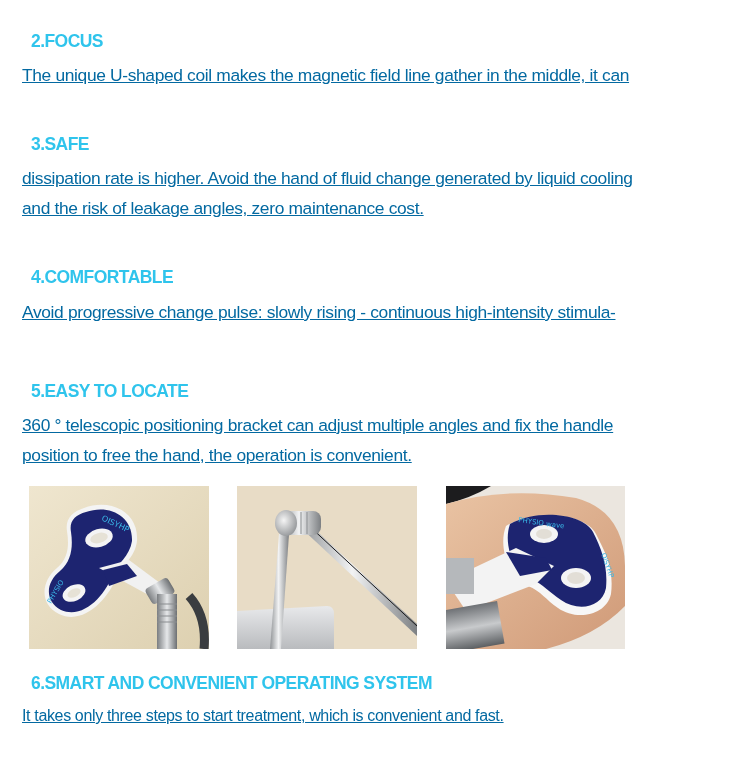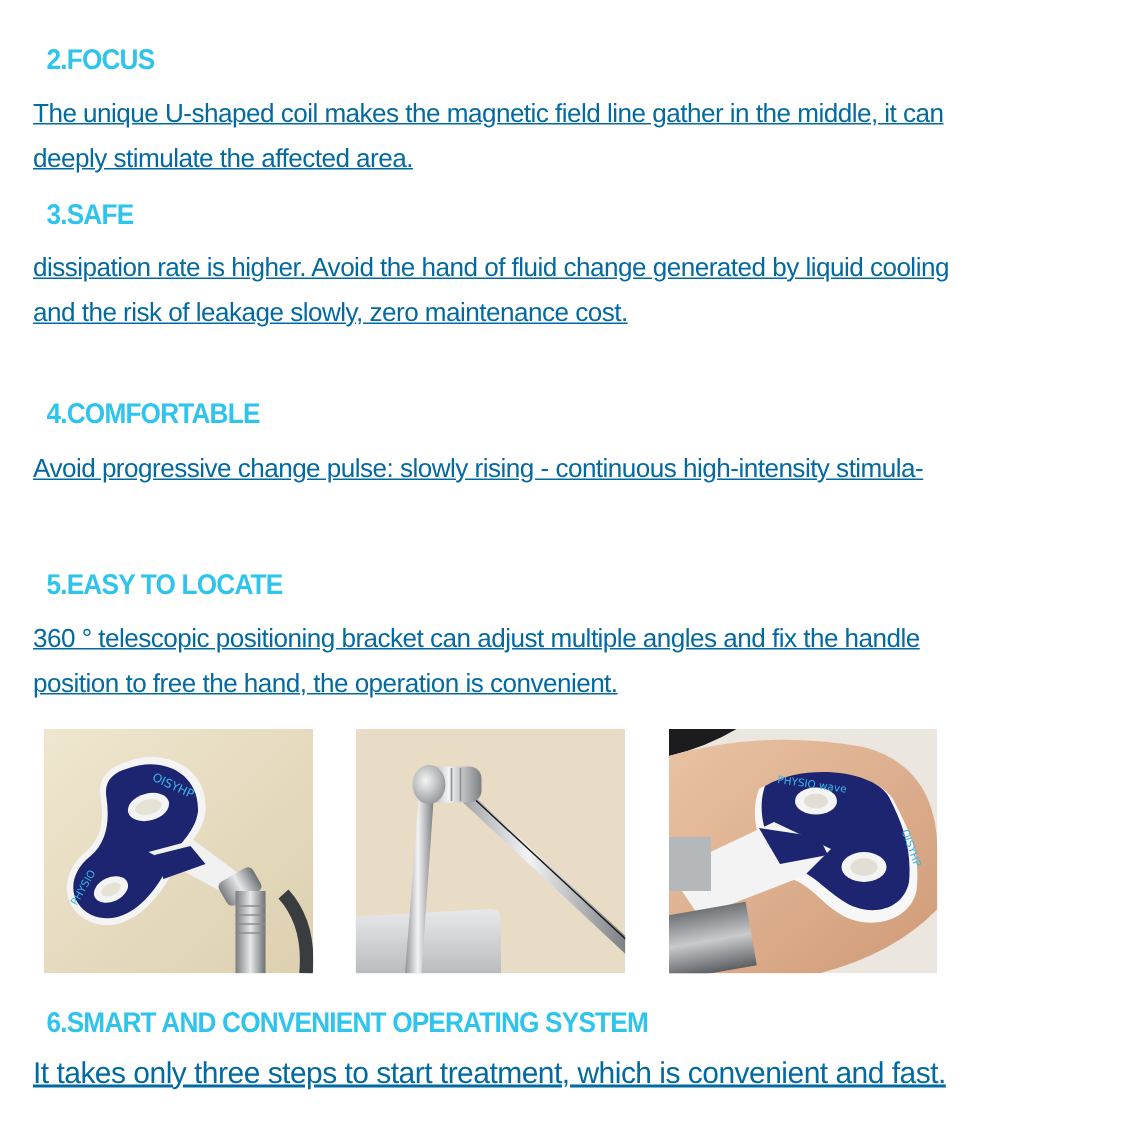--- a/index.html
+++ b/index.html
@@ -21,27 +21,26 @@
   .para span { display: block; white-space: nowrap; }
   .photo { position: absolute; top: 486px; height: 163px; overflow: hidden; }
   .photo svg { display: block; width: 100%; height: 100%; }
 </style>
 </head>
 <body>
 
 <div class="heading" style="top:30px;">2.FOCUS</div>
 <div class="para" style="top:60px;">
   <span>The unique U-shaped coil makes the magnetic field line gather in the middle, it can</span>
-  <span>deeply stimulate the affected area.</span>
 </div>
 
 <div class="heading" style="top:133px;">3.SAFE</div>
 <div class="para" style="top:163px;">
   <span>dissipation rate is higher. Avoid the hand of fluid change generated by liquid cooling</span>
-  <span>and the risk of leakage slowly, zero maintenance cost.</span>
+  <span>and the risk of leakage angles, zero maintenance cost.</span>
 </div>
 
 <div class="heading" style="top:266px;">4.COMFORTABLE</div>
 <div class="para" style="top:297px;">
   <span>Avoid progressive change pulse: slowly rising - continuous high-intensity stimula-</span>
 </div>
 
 <div class="heading" style="top:380px;">5.EASY TO LOCATE</div>
 <div class="para" style="top:410px;">
   <span>360 ° telescopic positioning bracket can adjust multiple angles and fix the handle</span>
@@ -149,15 +148,15 @@
 
     <path d="M0 95 L70 62 L108 80 L90 98 L20 125 Z" fill="#f3f3f3"></path>
     <path d="M60 66 L100 72 L106 84 L74 90 Z" fill="#1d2470"></path>
 
     <rect x="-5" y="120" width="60" height="43" fill="url(#metal3)" transform="rotate(-10 25 140)"></rect>
     <rect x="0" y="72" width="28" height="36" fill="#b5b8bb"></rect>
   </svg>
 </div>
 
 <div class="heading" style="top:672px;">6.SMART AND CONVENIENT OPERATING SYSTEM</div>
-<div class="para" style="top:701px; font-size:20px;">
+<div class="para" style="top:701px; font-size:16px;">
   <span>It takes only three steps to start treatment, which is convenient and fast.</span>
 </div>
 
 </body></html>

